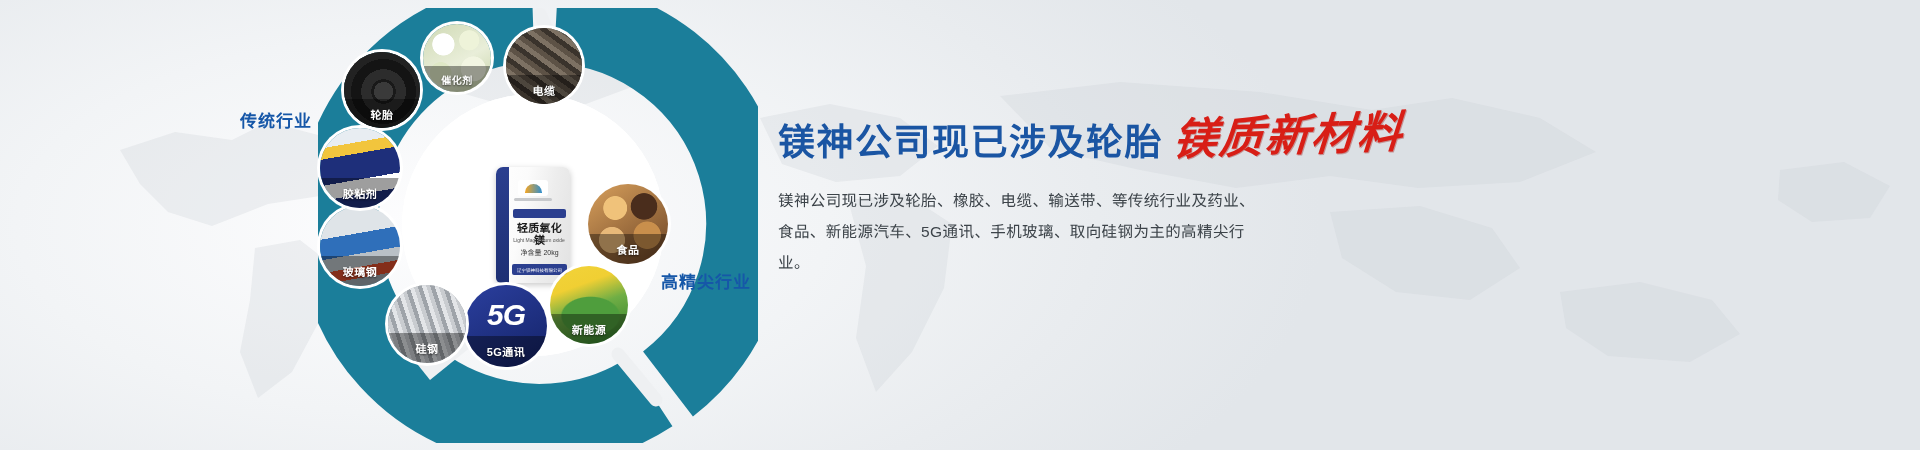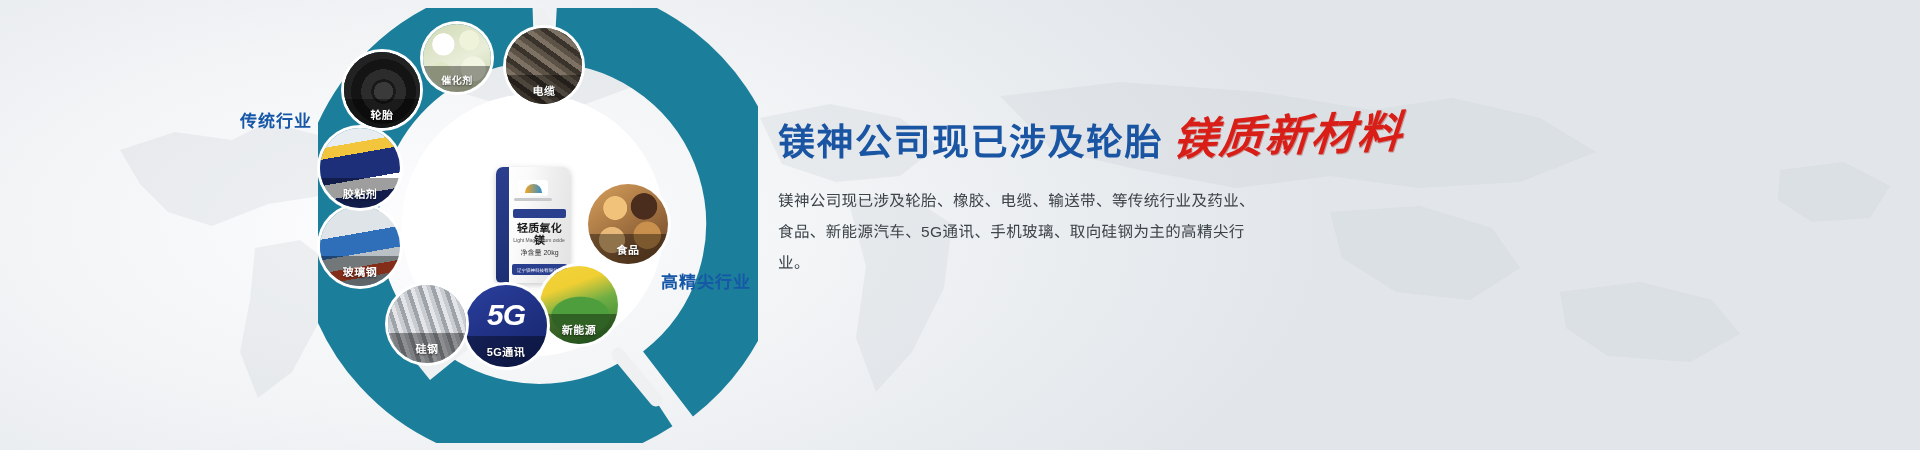--- a/index.html
+++ b/index.html
@@ -359,21 +359,21 @@
       <div class="photo p-cable"></div>
       <div class="cap">电缆</div>
     </div>
 
 
     <div class="node" style="left:270px; top:176px; width:80px; height:80px;">
       <div class="photo p-food"></div>
       <div class="cap">食品</div>
     </div>
 
-    <div class="node" style="left:222px; top:258px; width:78px; height:78px;">
+    <div class="node" style="left:232px; top:258px; width:78px; height:78px;">
       <div class="photo p-newenergy"></div>
       <div class="cap">新能源</div>
     </div>
 
     <div class="node" style="left:147px; top:277px; width:82px; height:82px;">
       <div class="photo p-5g"></div>
       <div class="cap">5G通讯</div>
     </div>
 
     <div class="node" style="left:70px; top:277px; width:78px; height:78px;">

